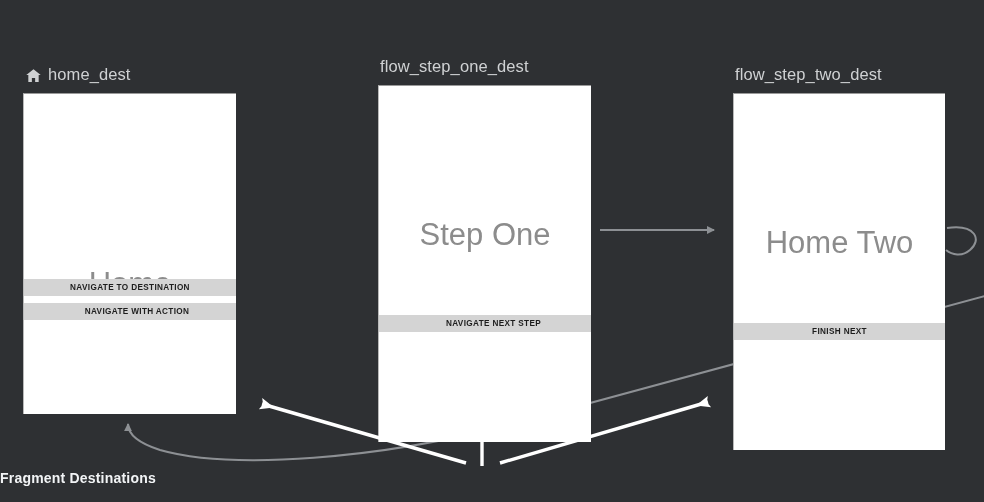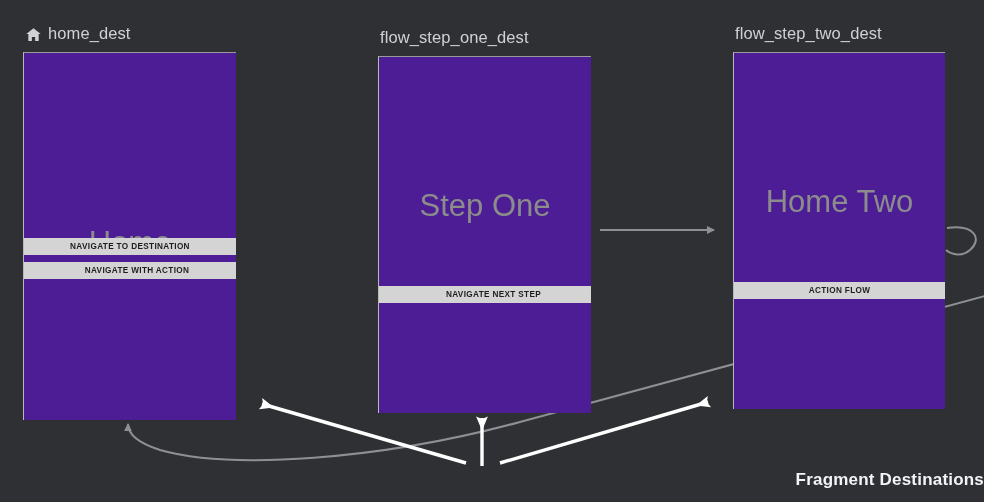--- a/index.html
+++ b/index.html
@@ -11,72 +11,71 @@
   }
   #stage{ position:absolute; inset:0; width:984px; height:502px; }
 
   
   .layer{ position:absolute; left:0; top:0; width:984px; height:502px; }
   #edges-under{ z-index:1; }
   #edges-over { z-index:3; pointer-events:none; }
   #annotations{ z-index:4; pointer-events:none; }
 
   
-  .dest{ position:absolute; z-index:2; }
+  .dest{ position:absolute; z-index:2;margin-top:41px; }
   .dest-label{
     color:#cfd1d3; font-size:16.5px; letter-spacing:.1px;
     white-space:nowrap; display:flex; align-items:center; gap:6px;
     height:22px; margin-bottom:8px; padding-left:2px;
   }
   .home-icon{ display:inline-block; width:17px; height:17px; flex:0 0 17px; position:relative; top:1px; }
   .home-icon svg{ display:block; }
 
   .card{
-    background:#4c1d95;
+    background:#ffffff;
     border-top:1px solid #9a9a9a;
     border-left:1px solid #b9b9b9;
     position:relative;
     overflow:hidden;
   }
   .card-title{
     position:absolute; left:0; right:0; text-align:center;
     color:#8c8c8c; font-weight:400; white-space:nowrap;
   }
   .btn{
     position:absolute; left:0; right:0;
     background:#d4d4d4; color:#1d1d1d;
     font-size:8.2px; font-weight:bold; letter-spacing:.35px;
     text-align:center; line-height:17px; height:17px;
     white-space:nowrap;
   }
 
   
   #dest-home      { left:23px;  top:22px; }
-  #dest-home .card{ width:213px; height:368px; }
+  #dest-home .card{ width:213px; height:321px; }
   #dest-home .card-title{ top:172px; font-size:31px; }
   #dest-home .btn-0{ top:185px; }
   #dest-home .btn-1{ top:209px;padding-left:14px; }
 
-  #dest-step-one      { left:378px; top:26px; }
+  #dest-step-one      { left:378px; top:14px; }
   #dest-step-one .card{ width:213px; height:357px; }
   #dest-step-one .card-title{ top:131px; font-size:31px; }
   #dest-step-one .btn-0{ top:229px;padding-left:17px; }
 
   #dest-step-two      { left:733px; top:22px; }
   #dest-step-two .card{ width:212px; height:357px; }
   #dest-step-two .card-title{ top:131px; font-size:31px; }
   #dest-step-two .btn-0{ top:229px; }
 
   
   #annotation-label{
     position:absolute; left:0; right:0; top:470px;
-    text-align:right; color:#f2f4f6;
-    font-size:17px; font-weight:bold; letter-spacing:.2px;
+    text-align:left; color:#f2f4f6;
+    font-size:14px; font-weight:bold; letter-spacing:.2px;
     z-index:5;
-    margin-left:32px;
   }
 </style>
 </head>
 <body style="background: rgb(46, 48, 51);">
 
 <div id="stage">
 
   <svg id="edges-under" class="layer" viewBox="0 0 984 502" width="984" height="502">
     <defs>
       <marker id="gray-head" markerWidth="9" markerHeight="9" refX="7.4" refY="4.5" orient="auto" markerUnits="userSpaceOnUse">
@@ -113,21 +112,21 @@
       <div class="btn btn-0">NAVIGATE NEXT STEP</div>
     </div>
   </div>
 
   <div class="dest" id="dest-step-two">
     <div class="dest-label">
       <span>flow_step_two_dest</span>
     </div>
     <div class="card">
       <div class="card-title">Home Two</div>
-      <div class="btn btn-0">ACTION FLOW</div>
+      <div class="btn btn-0">FINISH NEXT</div>
     </div>
   </div>
 
   <svg id="edges-over" class="layer" viewBox="0 0 984 502" width="984" height="502">
     <defs>
       <marker id="gray-head2" markerWidth="9" markerHeight="9" refX="7.4" refY="4.5" orient="auto" markerUnits="userSpaceOnUse">
         <path d="M0,0.4 L8.4,4.5 L0,8.6 Z" fill="#8d9094"></path>
       </marker>
     </defs>
 

